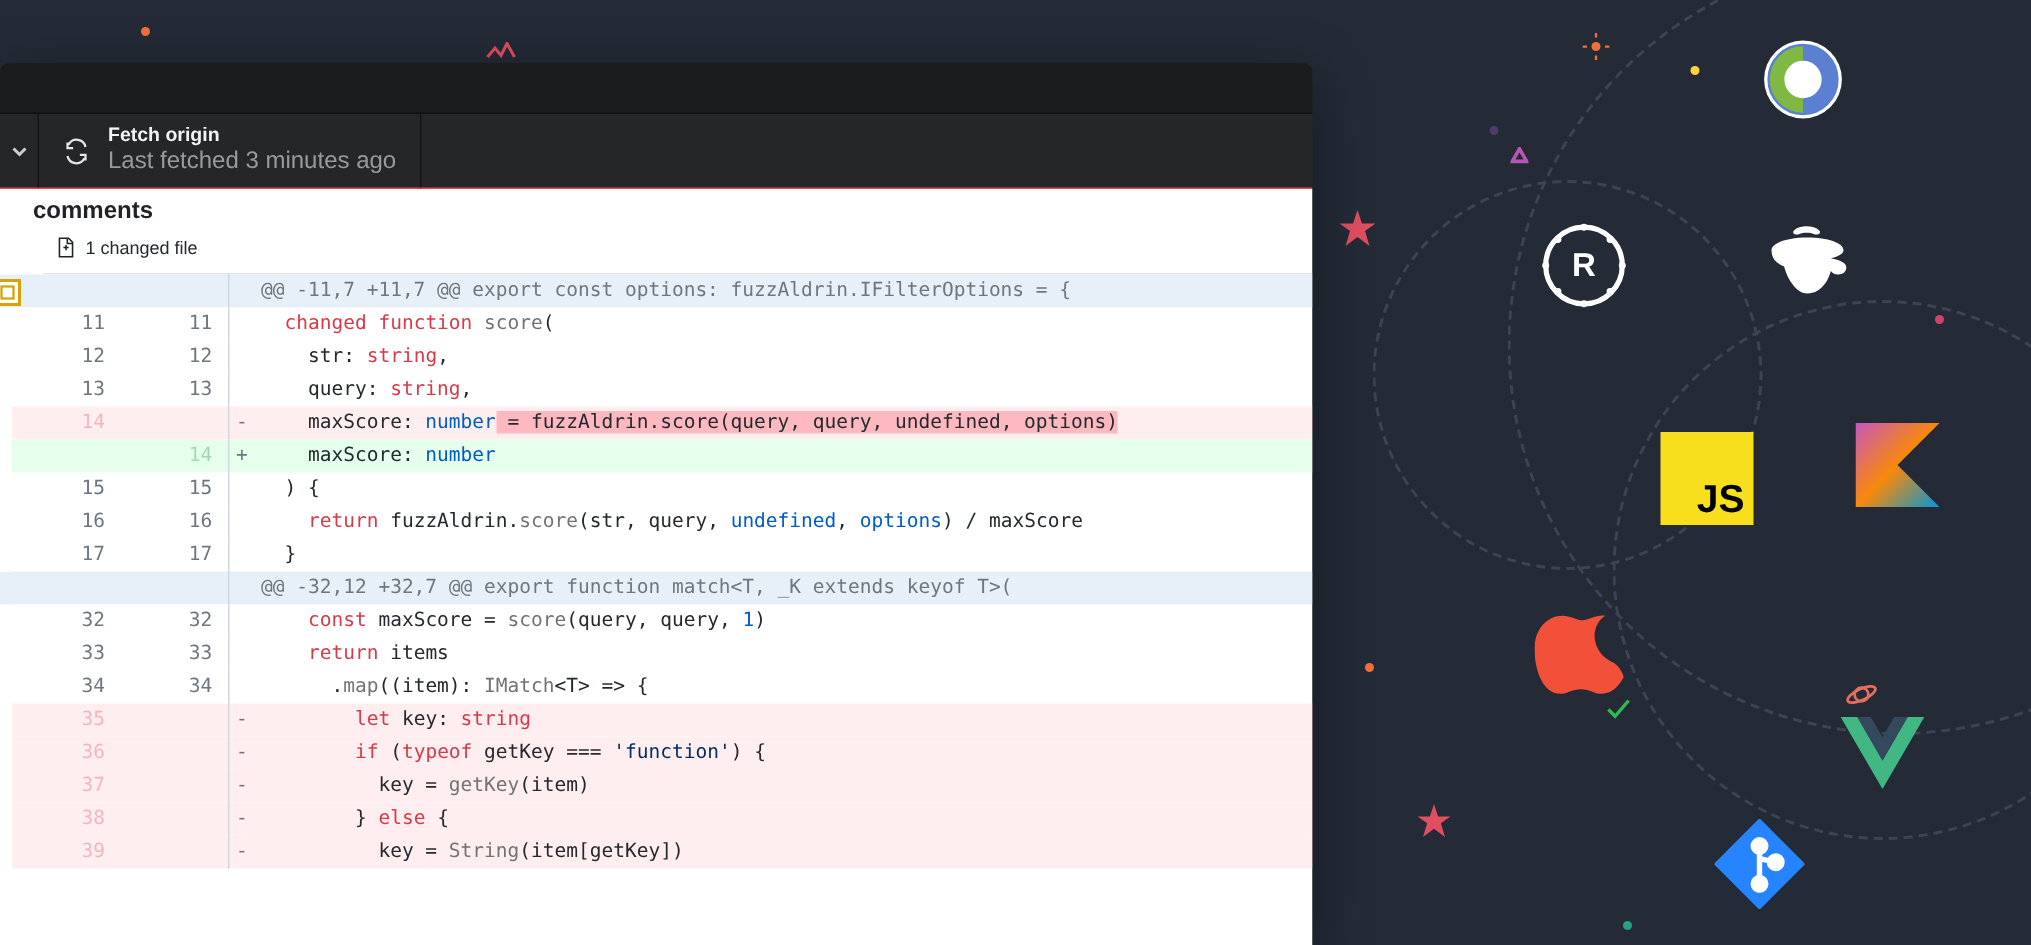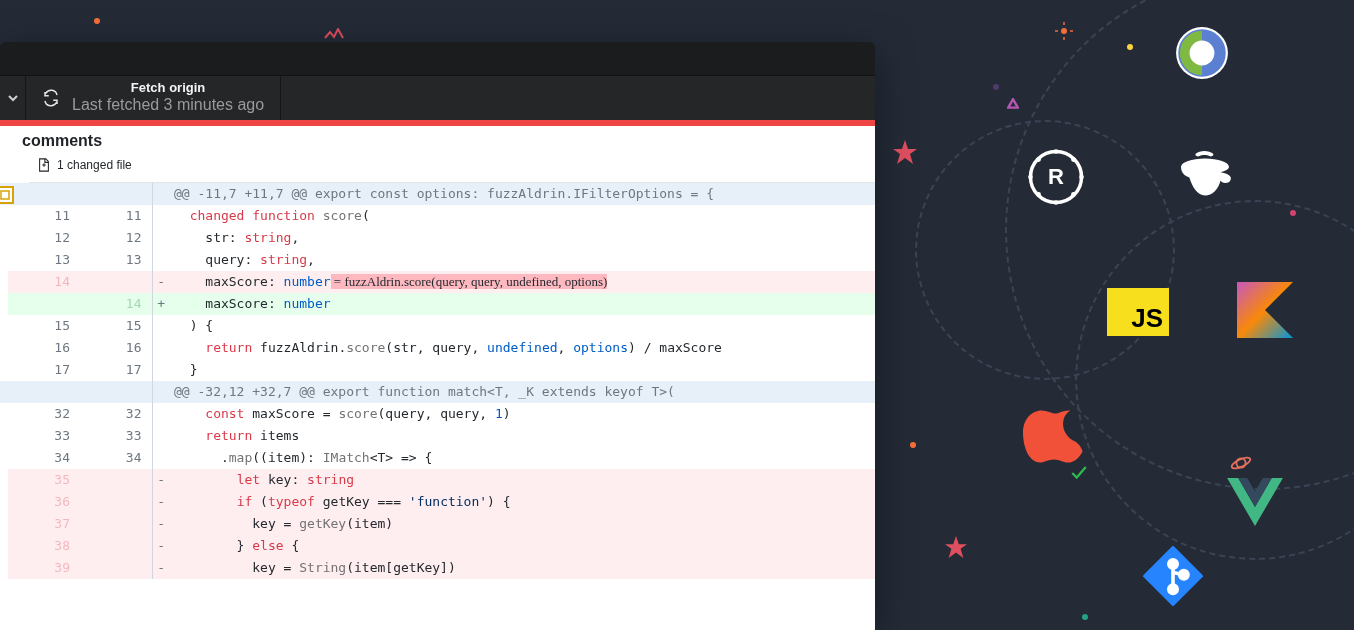--- a/index.html
+++ b/index.html
@@ -16,21 +16,21 @@
   .dash-arc { position:absolute; border:2px dashed #3b4354; border-radius:50%; }
   .lang-icon { position:absolute; display:flex; align-items:center; justify-content:center; }
 
   
   .app {
     position:absolute; left:0; top:42px; width:875px; height:588px;
     background:#252628; border-radius:6px 6px 0 0; overflow:hidden;
     box-shadow:0 10px 40px rgba(0,0,0,.4);
   }
   .titlebar { height:34px; background:#1b1c1e; border-bottom:1px solid #111; }
-  .toolbar { height:50px; background:#252628; display:flex; align-items:stretch; border-bottom:6px solid #ef4444;text-align:center; }
+  .toolbar { height:50px; background:#252628; display:flex; align-items:stretch; border-bottom:1px solid #ef4444; }
   .tb-seg { border-right:1px solid #141517; display:flex; align-items:center; color:#ddd; }
   .tb-arrow { width:26px; justify-content:center; }
   .tb-fetch { padding:0 16px; gap:12px; }
   .tb-fetch .icon { width:18px; height:18px; }
   .tb-text .ttl { font-size:13px; font-weight:600; color:#f4f4f4; line-height:1.2; }
   .tb-text .sub { font-size:16px; color:#9a9a9a; line-height:1.3; }
 
   .content { background:#fff; height:calc(100% - 34px - 50px); overflow:hidden; color:#24292e; }
   .hdr { padding:6px 8px 2px 4px;margin-left:18px; }
   .hdr h2 { font-size:16px; font-weight:700; color:#1f2328; }
@@ -46,21 +46,21 @@
   .marker.expand { background:#fff; border-color:#d8a206; }
   .sign { width:18px; text-align:center; color:#6e7781; }
   .code { padding-left:4px; color:#24292e; }
 
   tr.hunk td { background:#e7f0f9; color:#6e7781;margin-left:32px; }
   tr.hunk .ln { background:#e7f0f9; }
   tr.del .ln { background:#ffe9e9; color:#cf222e44; }
   tr.del .ln, tr.del .sign, tr.del .code { background:#ffeef0; }
   tr.del .sign { background:#ffeef0; }
   tr.add .ln, tr.add .sign, tr.add .code { background:#e6ffed; }
-  .del-frag { background:#fdb8c0;font-family:Liberation Serif, serif; }
+  .del-frag { background:#fdb8c0; }
   tr.add .ln { color:#22863a55; }
 
   
   .kw-red { color:#d73a49; }   
   .kw-blue { color:#005cc5; }  
   .fn-purple { color:#737373; } 
   .str-blue { color:#032f62; }  
 
   .chev { width:10px;height:10px; display:inline-block; }
 </style>
@@ -128,21 +128,21 @@
         </g>
         <text x="50" y="62" text-anchor="middle" font-family="Arial Black,Arial" font-size="38" font-weight="900" fill="#fff">R</text>
       </svg>
   </div>
   <div class="lang-icon" style="left:300px;top:150px;width:60px;height:48px;">
     <svg viewBox="0 0 100 80" width="60" height="48">
         <path fill="#fff" d="M10 28c0-8 18-14 40-14s40 6 40 14c0 4-6 7-14 9 4 1 10 2 14 5 6 4 3 13-6 13-4 0-7-2-8-4-4 15-14 25-26 25S28 61 24 46c-8-3-14-8-14-18z"></path>
         <path fill="#fff" d="M35 6c6-6 22-6 28 0 3 3-2 6-6 4-4-2-12-2-16 0-4 2-9-1-6-4z"></path>
       </svg>
   </div>
-  <div class="lang-icon" style="left:232px;top:288px;width:62px;height:48px;background:#f7df1e;">
+  <div class="lang-icon" style="left:232px;top:288px;width:62px;height:62px;background:#f7df1e;">
     <span style="position:absolute;right:6px;bottom:2px;font:900 26px Arial;color:#000;">JS</span>
   </div>
   <div class="lang-icon" style="left:362px;top:282px;width:56px;height:56px;">
     <svg viewBox="0 0 60 60" width="56" height="56">
         <defs>
           <linearGradient id="kg" x1="0" y1="0" x2="1" y2="1">
             <stop offset="0" stop-color="#c757bc"></stop>
             <stop offset=".5" stop-color="#f88909"></stop>
             <stop offset="1" stop-color="#0296d8"></stop>
           </linearGradient>

